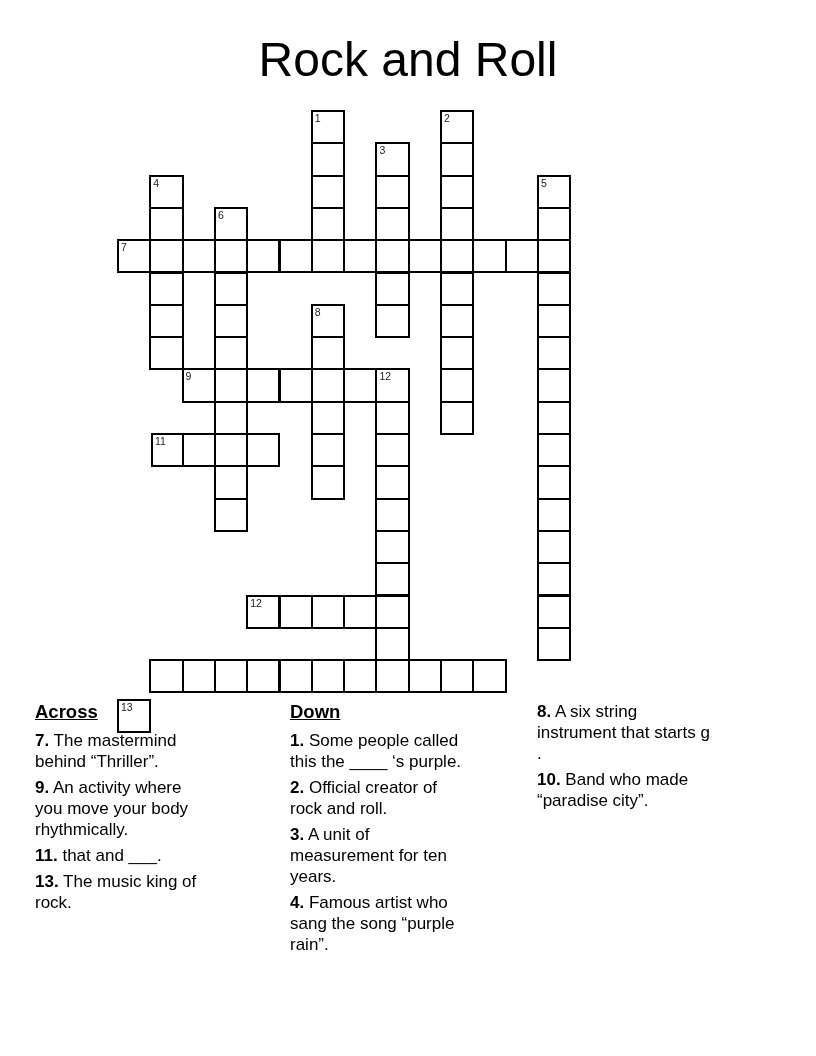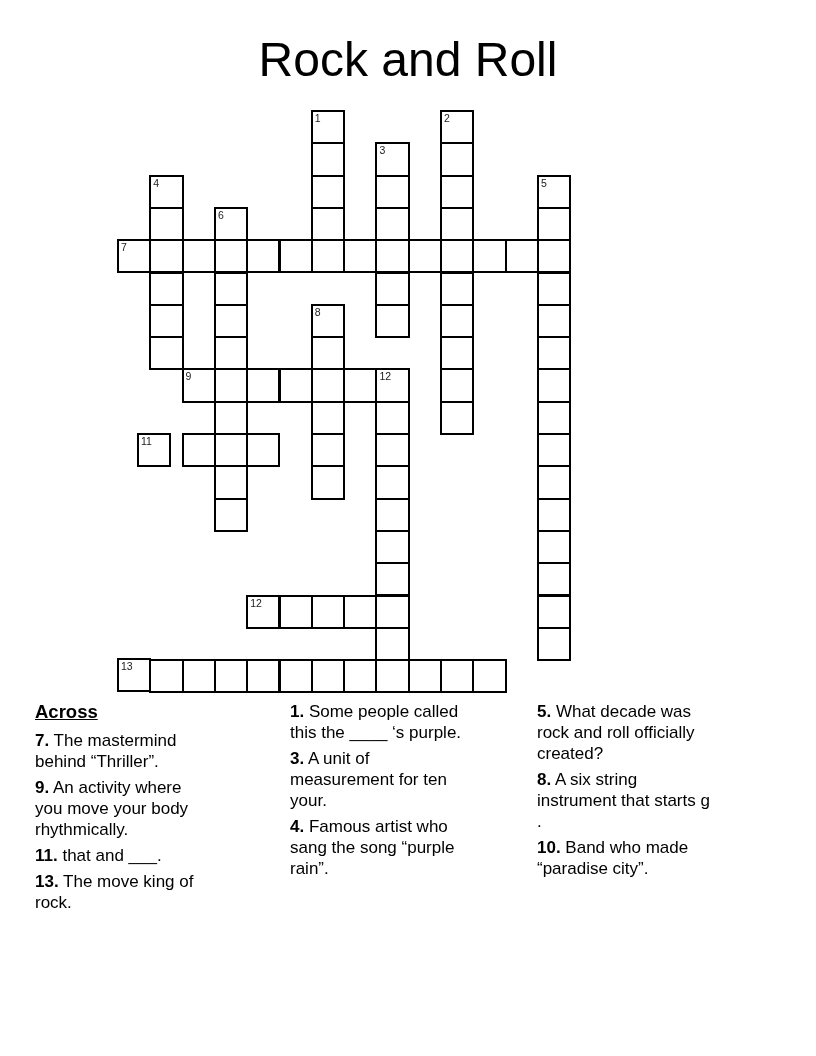--- a/index.html
+++ b/index.html
@@ -134,32 +134,32 @@
       </div>
       <div class="cell" style="left: 375.4px; top: 400.7px;"></div>
       <div class="cell" style="left: 375.4px; top: 433px;"></div>
       <div class="cell" style="left: 375.4px; top: 465.3px;"></div>
       <div class="cell" style="left: 375.4px; top: 497.6px;"></div>
       <div class="cell" style="left: 375.4px; top: 529.9px;"></div>
       <div class="cell" style="left: 375.4px; top: 562.2px;"></div>
       <div class="cell" style="left: 375.4px; top: 594.5px;"></div>
       <div class="cell" style="left: 375.4px; top: 626.8px;"></div>
       <div class="cell" style="left: 375.4px; top: 659.1px;"></div>
-      <div class="cell" style="left: 137px; top: 433px; text-align: center;">
+      <div class="cell" style="left: 151px; top: 433px; text-align: center;">
         <span class="num">11</span>
       </div>
       <div class="cell" style="left: 181.6px; top: 433px;"></div>
       <div class="cell" style="left: 246.2px; top: 433px;"></div>
       <div class="cell" style="left: 246.2px; top: 594.5px;">
         <span class="num">12</span>
       </div>
       <div class="cell" style="left: 278.5px; top: 594.5px;"></div>
       <div class="cell" style="left: 310.8px; top: 594.5px;"></div>
       <div class="cell" style="left: 343.1px; top: 594.5px;"></div>
-      <div class="cell" style="left: 117px; top: 658px; text-align: center;">
+      <div class="cell" style="left: 117px; top: 699px; text-align: center;">
         <span class="num">13</span>
       </div>
       <div class="cell" style="left: 149.3px; top: 659.1px;"></div>
       <div class="cell" style="left: 181.6px; top: 659.1px;"></div>
       <div class="cell" style="left: 213.9px; top: 659.1px;"></div>
       <div class="cell" style="left: 246.2px; top: 659.1px;"></div>
       <div class="cell" style="left: 278.5px; top: 659.1px;"></div>
       <div class="cell" style="left: 310.8px; top: 659.1px;"></div>
       <div class="cell" style="left: 343.1px; top: 659.1px;"></div>
       <div class="cell" style="left: 407.7px; top: 659.1px;"></div>
@@ -168,37 +168,37 @@
     </div>
   <div id="clues-section">
       <div class="clue-col col-0">
         <div class="clue-header">Across</div>
         <p class="clue"><span class="n">7.</span><span class="t"> The mastermind
 behind “Thriller”.</span></p>
         <p class="clue"><span class="n">9.</span><span class="t"> An activity where
 you move your body
 rhythmically.</span></p>
         <p class="clue"><span class="n">11.</span><span class="t"> that and ___.</span></p>
-        <p class="clue"><span class="n">13.</span><span class="t"> The move king of
+        <p class="clue"><span class="n">13.</span><span class="t"> The music king of
 rock.</span></p>
       </div>
       <div class="clue-col col-1">
+        <div class="clue-header">Down</div>
         <p class="clue"><span class="n">1.</span><span class="t"> Some people called
 this the ____ ‘s purple.</span></p>
+        <p class="clue"><span class="n">2.</span><span class="t"> Official creator of
+rock and roll.</span></p>
         <p class="clue"><span class="n">3.</span><span class="t"> A unit of
 measurement for ten
-your.</span></p>
+years.</span></p>
         <p class="clue"><span class="n">4.</span><span class="t"> Famous artist who
 sang the song “purple
 rain”.</span></p>
       </div>
       <div class="clue-col col-2">
-        <p class="clue"><span class="n">5.</span><span class="t"> What decade was
-rock and roll officially
-created?</span></p>
         <p class="clue"><span class="n">8.</span><span class="t"> A six string
 instrument that starts g
 .</span></p>
         <p class="clue"><span class="n">10.</span><span class="t"> Band who made
 “paradise city”.</span></p>
       </div>
     </div>
 </div>
 
 </body></html>

